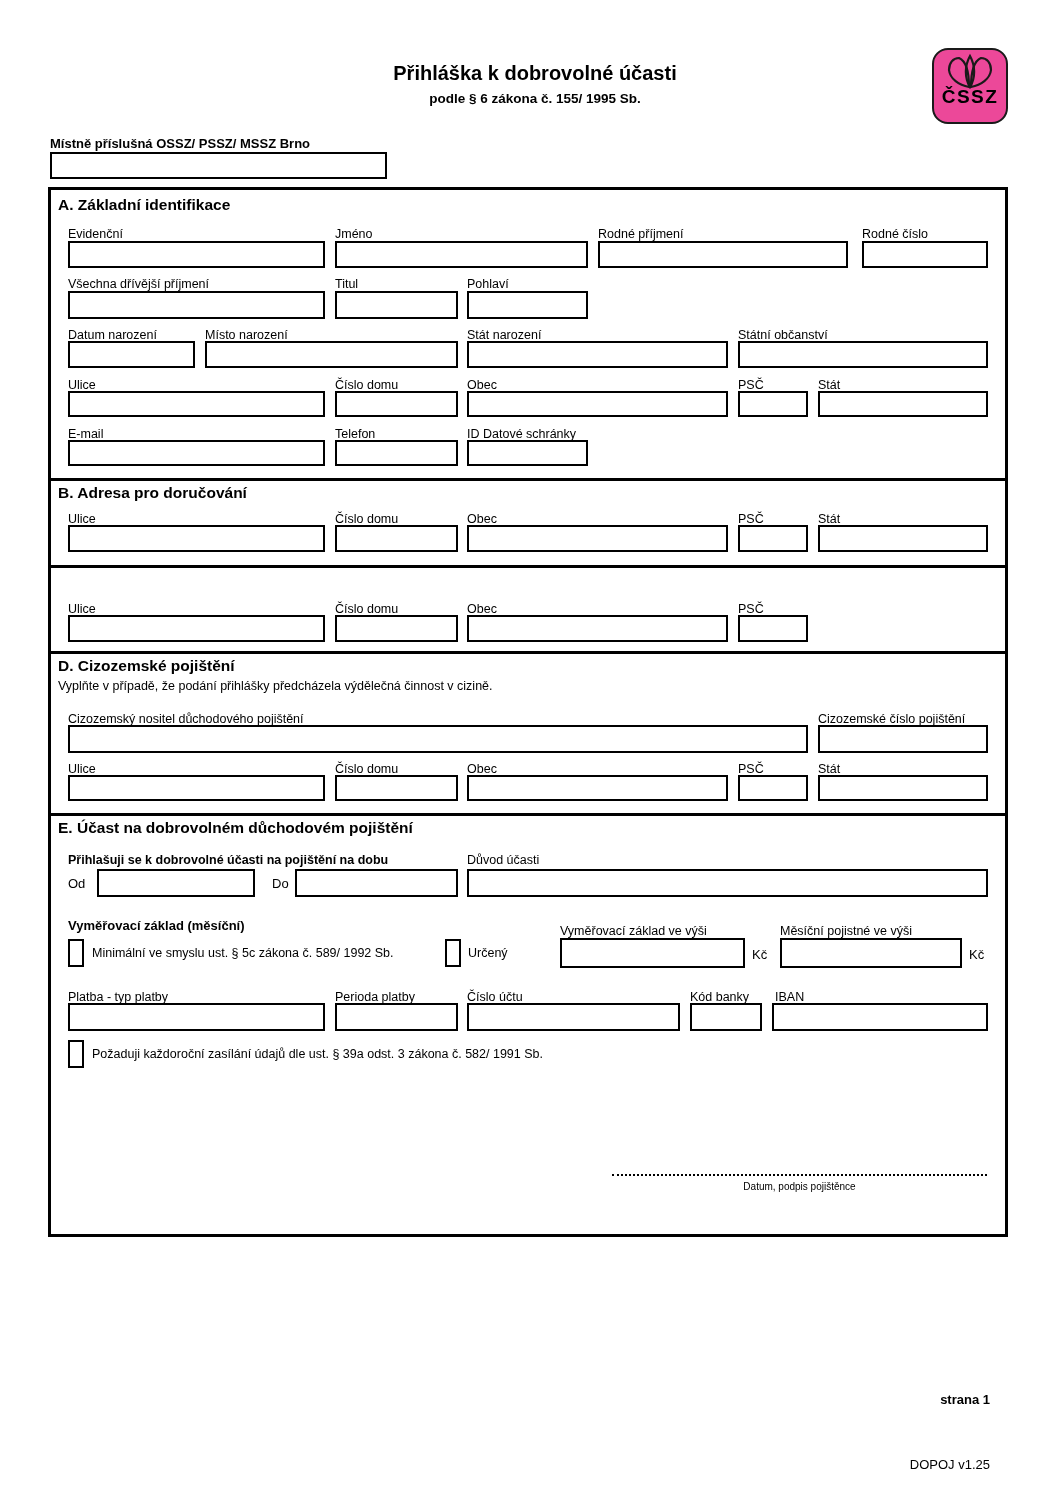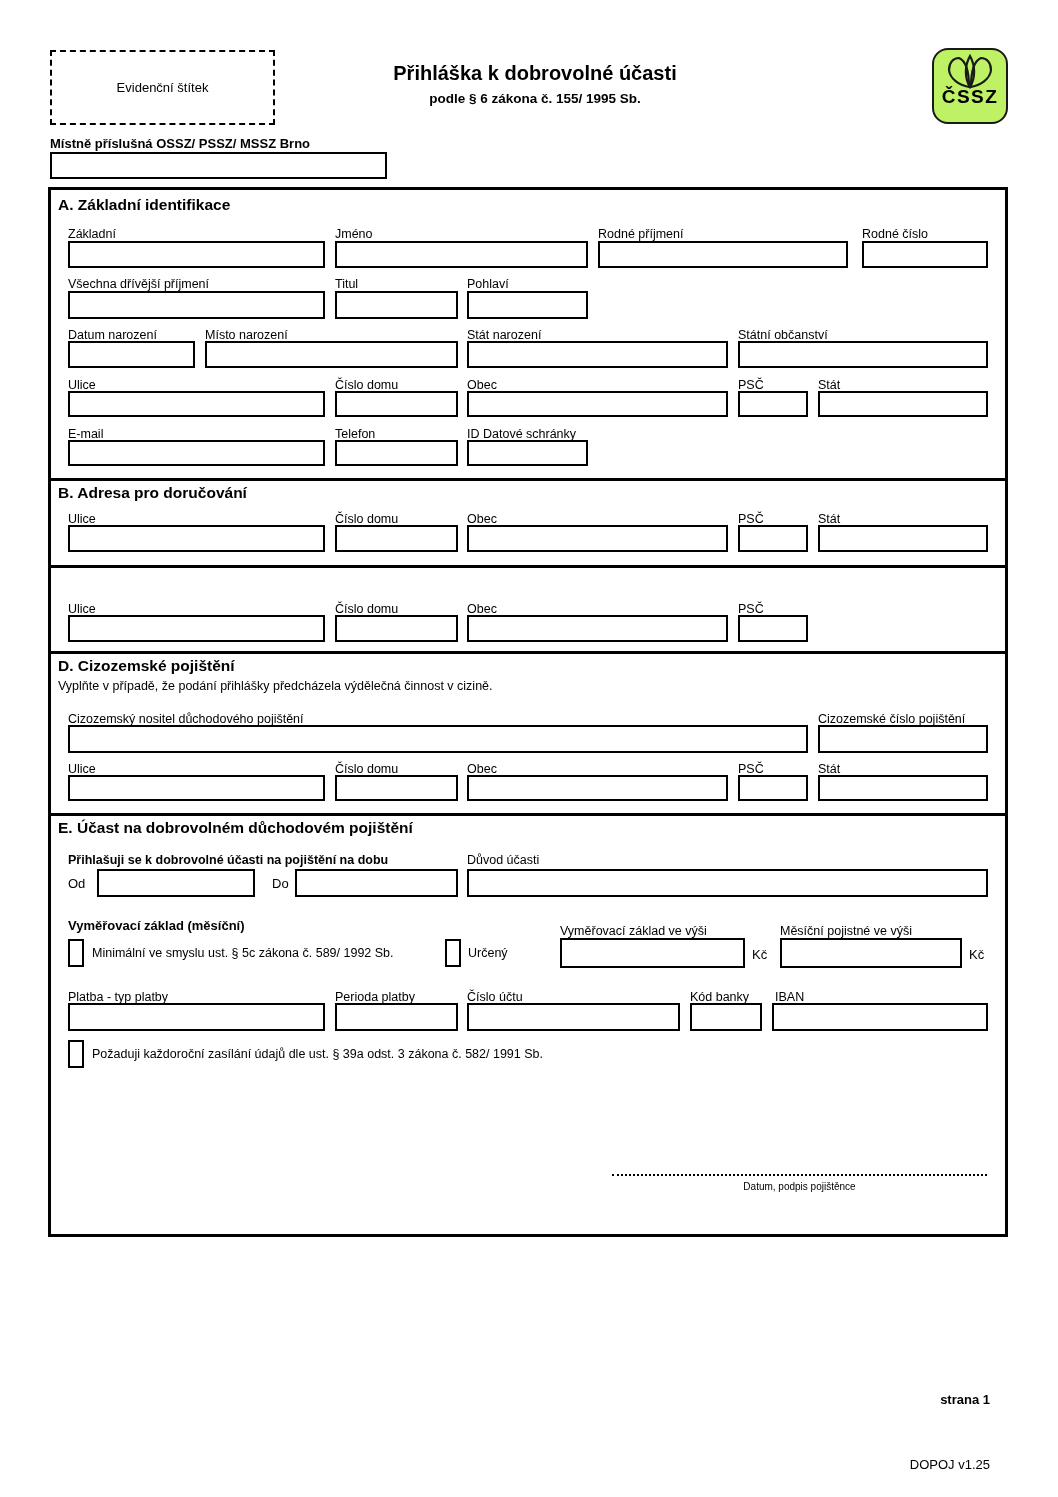--- a/index.html
+++ b/index.html
@@ -12,34 +12,31 @@
   .box{position:absolute;border:2px solid #000;background:#fff;box-sizing:border-box;}
   input.box{padding:0 5px;font:13px "Liberation Sans",sans-serif;outline:none;border-radius:0;}
   .sec-title{position:absolute;font-size:15.5px;font-weight:bold;white-space:nowrap;}
   .divider{position:absolute;left:48px;width:960px;height:3px;background:#000;}
   .cb{position:absolute;width:16px;height:28px;border:2px solid #000;background:#fff;box-sizing:border-box;}
   #main-box{position:absolute;left:48px;top:187px;width:960px;height:1050px;border:3px solid #000;box-sizing:border-box;background:#fff;}
   #evidence-box{position:absolute;left:50px;top:50px;width:225px;height:75px;border:2px dashed #000;box-sizing:border-box;display:flex;align-items:center;justify-content:center;font-size:13px;}
   #title-block{position:absolute;left:330px;top:57px;width:410px;text-align:center;}
   #title-block .t1{font-size:20px;font-weight:bold;line-height:32px;}
   #title-block .t2{font-size:13.5px;font-weight:bold;line-height:16px;margin-top:2px;}
-  #cssz-logo{position:absolute;left:932px;top:48px;width:76px;height:76px;border:2.5px solid #1a1a1a;border-radius:16px;box-sizing:border-box;display:flex;flex-direction:column;align-items:center;justify-content:flex-start;padding-top:3px;background:#bef264;}
+  #cssz-logo{position:absolute;left:932px;top:48px;width:76px;height:76px;border:2.5px solid #1a1a1a;border-radius:16px;box-sizing:border-box;display:flex;flex-direction:column;align-items:center;justify-content:flex-start;padding-top:3px;background:#ec4899;}
   #cssz-logo .logo-text{font-size:19px;font-weight:bold;letter-spacing:1.5px;line-height:20px;margin-top:-2px;}
   .sig-line{position:absolute;left:612px;top:1174px;width:375px;border-top:2px dotted #000;}
   .sig-label{position:absolute;left:612px;top:1181px;width:375px;text-align:center;font-size:10px;}
   .footer-txt{position:absolute;right:68px;font-size:13px;text-align:right;white-space:nowrap;}
 </style>
 </head>
 <body>
 
 <div id="page">
 
-  <div id="evidence-box">
-    <span>Evidenční štítek</span>
-  </div>
 
   <div id="title-block">
     <div class="t1">Přihláška k dobrovolné účasti</div>
     <div class="t2">podle § 6 zákona č. 155/ 1995 Sb.</div>
   </div>
 
   <div id="cssz-logo">
     <svg width="70" height="36" viewBox="0 0 70 36">
       <path d="M34 34 C24 32 15 26 14 17 C14 10 18 5 24 5 C31 8 34 19 34 34 Z" fill="none" stroke="#1a1a1a" stroke-width="2.2"></path>
       <path d="M36 34 C46 32 55 26 56 17 C56 10 52 5 46 5 C39 8 36 19 36 34 Z" fill="none" stroke="#1a1a1a" stroke-width="2.2"></path>
@@ -48,21 +45,21 @@
     <div class="logo-text">ČSSZ</div>
   </div>
 
   <div class="lbl b" style="left:50px;top:137px;font-size:13px;">Místně příslušná OSSZ/ PSSZ/ MSSZ Brno</div>
   <input type="text" class="box" style="left: 50px; top: 152px; width: 337px; height: 27px;">
 
   <div id="main-box"></div>
 
   <div class="sec-title" style="left:58px;top:196px;">A. Základní identifikace</div>
 
-  <div class="lbl" style="left:68px;top:227px;">Základní</div>
+  <div class="lbl" style="left:68px;top:227px;">Evidenční</div>
   <input type="text" class="box" style="left: 68px; top: 241px; width: 257px; height: 27px;">
   <div class="lbl" style="left:335px;top:227px;">Jméno</div>
   <input type="text" class="box" style="left: 335px; top: 241px; width: 253px; height: 27px;">
   <div class="lbl" style="left:598px;top:227px;">Rodné příjmení</div>
   <input type="text" class="box" style="left: 598px; top: 241px; width: 250px; height: 27px;">
   <div class="lbl" style="left:862px;top:227px;">Rodné číslo</div>
   <input type="text" class="box" style="left: 862px; top: 241px; width: 126px; height: 27px;">
 
   <div class="lbl" style="left:68px;top:277px;">Všechna dřívější příjmení</div>
   <input type="text" class="box" style="left: 68px; top: 291px; width: 257px; height: 28px;">

